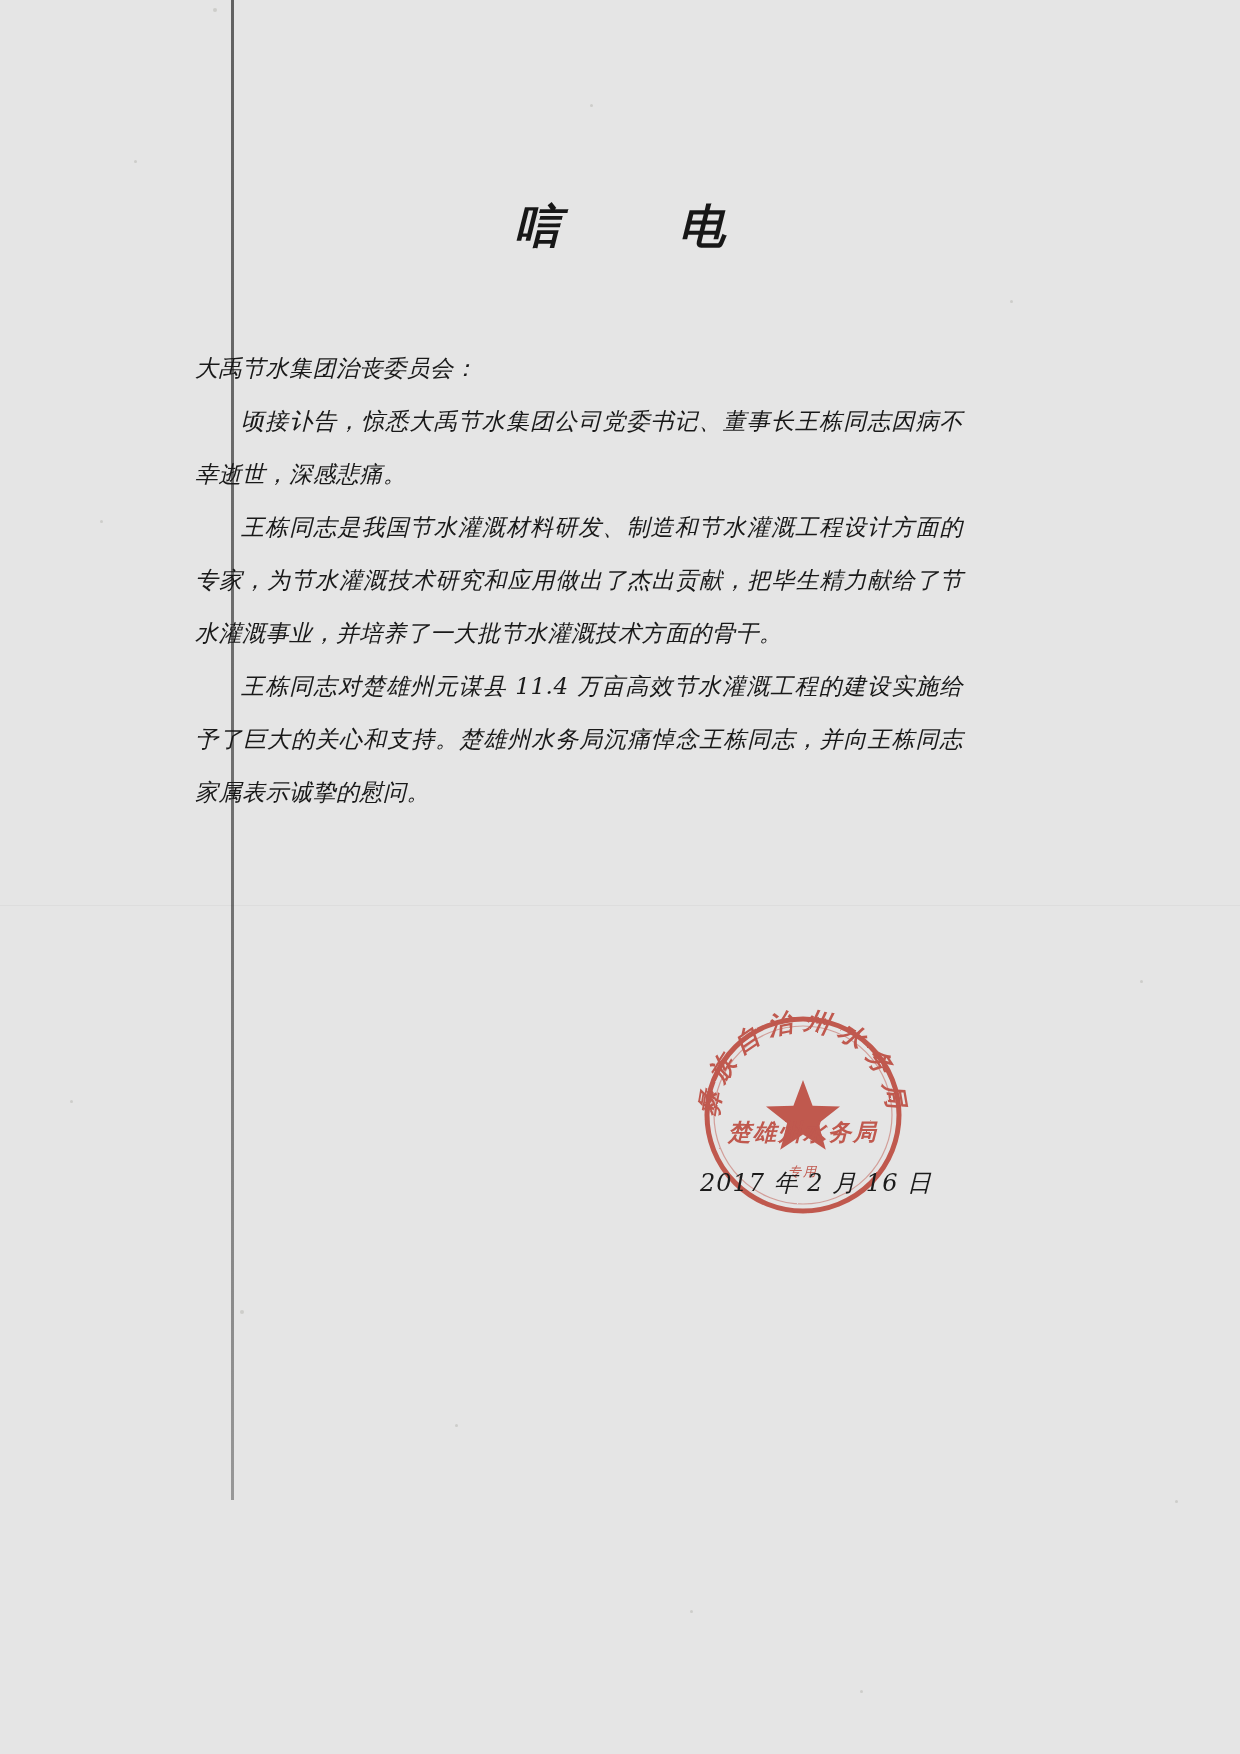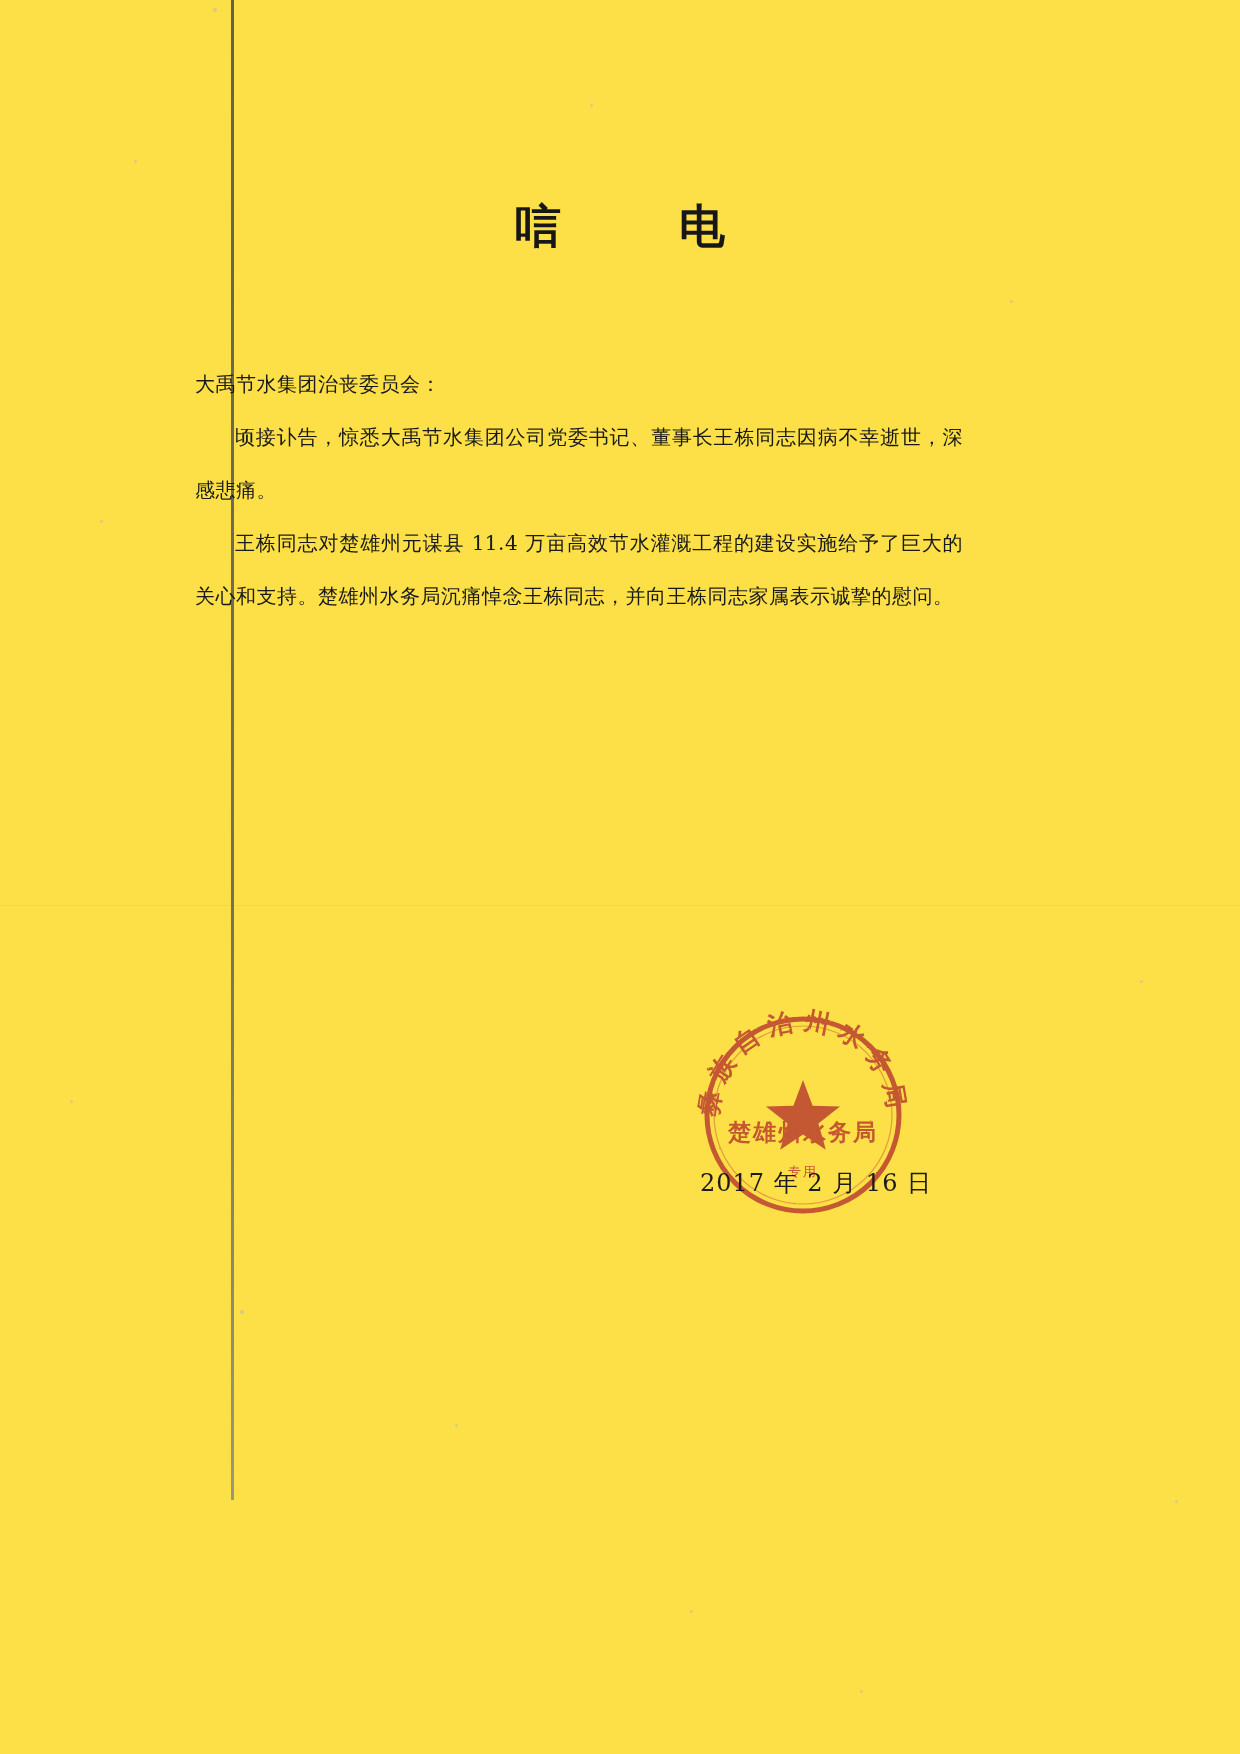--- a/index.html
+++ b/index.html
@@ -4,23 +4,24 @@
 <style>
   html, body {
     margin: 0;
     padding: 0;
     background: #ffffff;
   }
   .page {
     position: relative;
     width: 1240px;
     height: 1754px;
-    background: #fde047;
+    background: #e5e5e5;
     overflow: hidden;
     font-family: "DejaVu Serif", serif;
+    font-style: italic;
   }
   
   .speck {
     position: absolute;
     background: #b9b9b4;
     border-radius: 50%;
     opacity: .55;
   }
   
   .left-rule {
@@ -41,24 +42,24 @@
     font-size: 46px;
     letter-spacing: 36px;
     font-weight: 700;
     color: #171717;
     font-family: "DejaVu Serif", serif;
     text-indent: 36px;
   }
   .body-block {
     position: absolute;
     left: 195px;
-    top: 358px;
+    top: 342px;
     width: 768px;
     color: #191919;
-    font-size: 20px;
+    font-size: 23px;
     line-height: 53px;
     letter-spacing: .5px;
     text-align: justify;
     text-justify: inter-ideograph;
   }
   .body-block p {
     margin: 0;
   }
   .p-indent {
     text-indent: 2em;
@@ -97,20 +98,21 @@
 <div class="page">
 
   <div class="left-rule"></div>
   <div class="fold-hint"></div>
 
   <div class="doc-title">唁　电</div>
 
   <div class="body-block">
     <p>大禹节水集团治丧委员会：</p>
     <p class="p-indent">顷接讣告，惊悉大禹节水集团公司党委书记、董事长王栋同志因病不幸逝世，深感悲痛。</p>
+    <p class="p-indent">王栋同志是我国节水灌溉材料研发、制造和节水灌溉工程设计方面的专家，为节水灌溉技术研究和应用做出了杰出贡献，把毕生精力献给了节水灌溉事业，并培养了一大批节水灌溉技术方面的骨干。</p>
     <p class="p-indent">王栋同志对楚雄州元谋县 11.4 万亩高效节水灌溉工程的建设实施给予了巨大的关心和支持。楚雄州水务局沉痛悼念王栋同志，并向王栋同志家属表示诚挚的慰问。</p>
   </div>
 
   <div class="seal">
     <svg width="218" height="218" viewBox="0 0 218 218" xmlns="http://www.w3.org/2000/svg">
       <defs>
         <path id="arcTop" d="M 24,109 A 85,85 0 0 1 194,109"></path>
         <filter id="rough" x="-10%" y="-10%" width="120%" height="120%">
           <feTurbulence type="fractalNoise" baseFrequency="0.9" numOctaves="2" result="n"></feTurbulence>
           <feDisplacementMap in="SourceGraphic" in2="n" scale="1.6" xChannelSelector="R" yChannelSelector="G"></feDisplacementMap>

